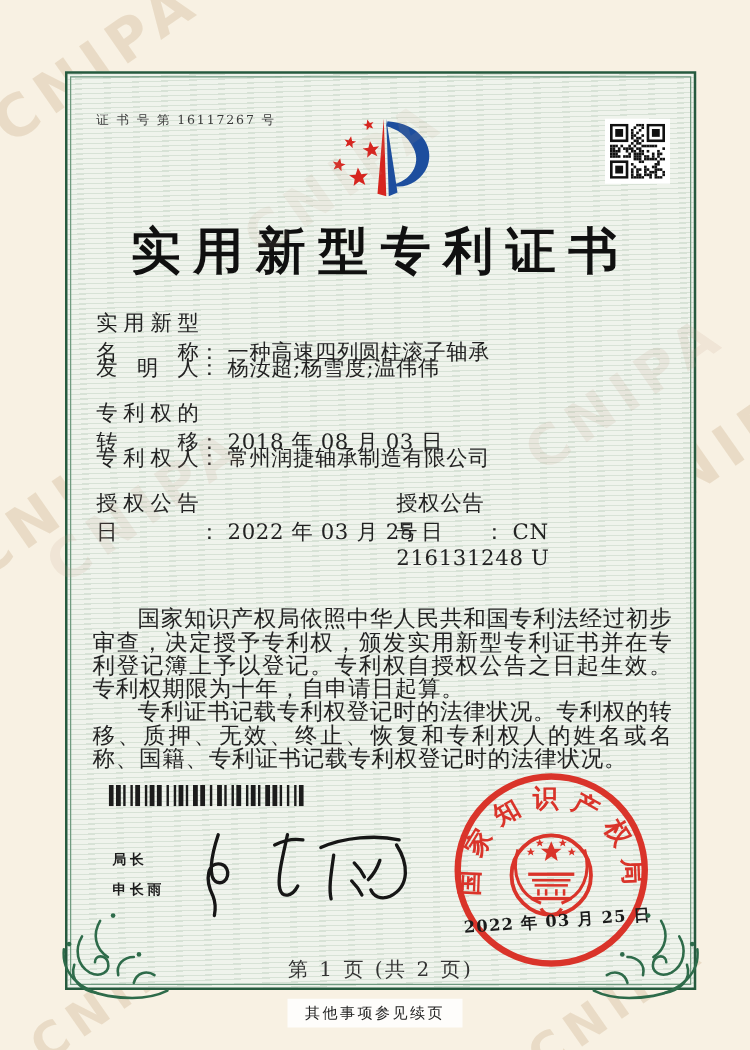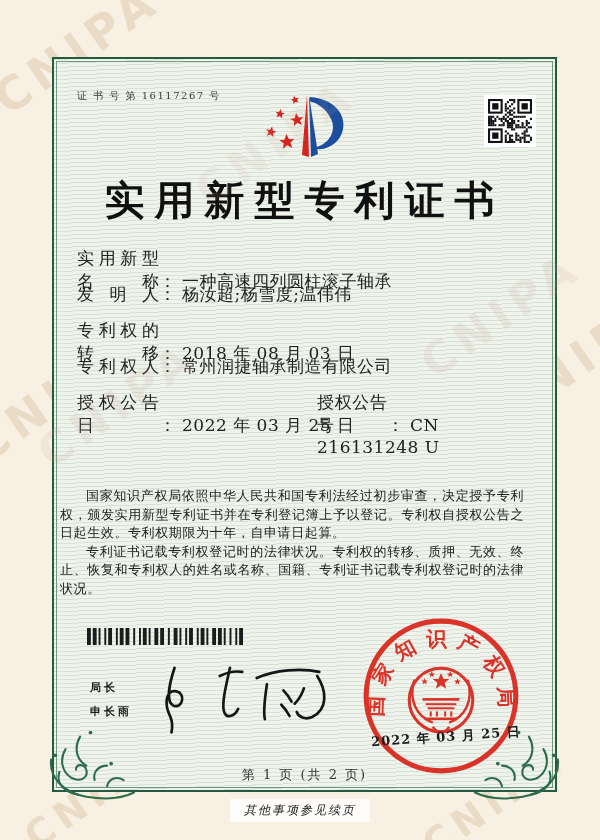--- a/index.html
+++ b/index.html
@@ -28,40 +28,40 @@
   .qr-box{position:absolute;left:430px;top:36px;background:#fff;padding:4px;line-height:0;}
   .title{position:absolute;top:114px;left:0;width:100%;text-align:center;
     font-size:40px;font-weight:bold;letter-spacing:10px;color:#101010;}
   .fields{position:absolute;left:23px;top:188px;width:460px;font-size:17px;}
   .frow{position:relative;height:36px;}
   .flabel{display:inline-block;width:82px;text-align:justify;text-align-last:justify;color:#222;}
   .fcolon{display:inline-block;}
   .fvalue{margin-left:6px;letter-spacing:0.5px;}
   .fpair2{position:absolute;left:240px;top:0;}
   .fpair2 .flabel{width:70px;}
-  .paras{position:absolute;left:6px;top:428px;width:464px;
-    font-size:13px;line-height:18.6px;letter-spacing:0.6px;color:#222;text-align:justify;}
+  .paras{position:absolute;left:20px;top:428px;width:464px;
+    font-size:18px;line-height:18.6px;letter-spacing:0.6px;color:#222;text-align:justify;}
   .paras p{margin:0;text-indent:2em;}
   .barcode{position:absolute;left:33px;top:569px;width:156px;height:17px;line-height:0;}
   .signer{position:absolute;left:36px;top:621px;
     font-family:"DejaVu Sans","Liberation Sans",sans-serif;font-weight:bold;
     font-size:11px;letter-spacing:3px;color:#1c1c1c;}
   .signer div{margin-bottom:9px;}
   .signature{position:absolute;left:98px;top:598px;width:195px;height:78px;}
   .seal{position:absolute;left:305px;top:555px;width:164px;height:164px;opacity:0.93;}
   .seal-date{position:absolute;left:312px;top:669px;width:160px;text-align:center;
     font-size:13px;font-weight:bold;letter-spacing:1px;color:#1b1b1b;transform:rotate(-4deg);}
   .page-note{position:absolute;top:707px;left:0;width:100%;text-align:center;
-    font-size:13px;letter-spacing:2px;color:#333;}
+    font-size:16px;letter-spacing:2px;color:#333;}
   .flourish{position:absolute;width:95px;height:88px;z-index:3;}
   .fl-left{left:-10px;bottom:-16px;}
   .fl-right{right:-10px;bottom:-16px;transform:scaleX(-1);}
   .cont-note{position:absolute;top:799px;left:50%;transform:translateX(-50%);z-index:2;
     background:rgba(255,255,255,0.85);padding:3px 14px;
-    font-size:12px;letter-spacing:2px;color:#222;font-style:italic;}
+    font-size:12px;letter-spacing:2px;color:#222;}
 </style>
 </head>
 <body>
 
 <div class="page">
 
   <span class="wm wm-out" style="left:-18px;top:22px;">CNIPA</span>
   <span class="wm wm-out" style="left:488px;top:330px;">CNIPA</span>
   <span class="wm wm-out" style="left:-40px;top:370px;">CNIPA</span>
   <span class="wm wm-out" style="left:14px;top:772px;font-size:38px;">CNIPA</span>

